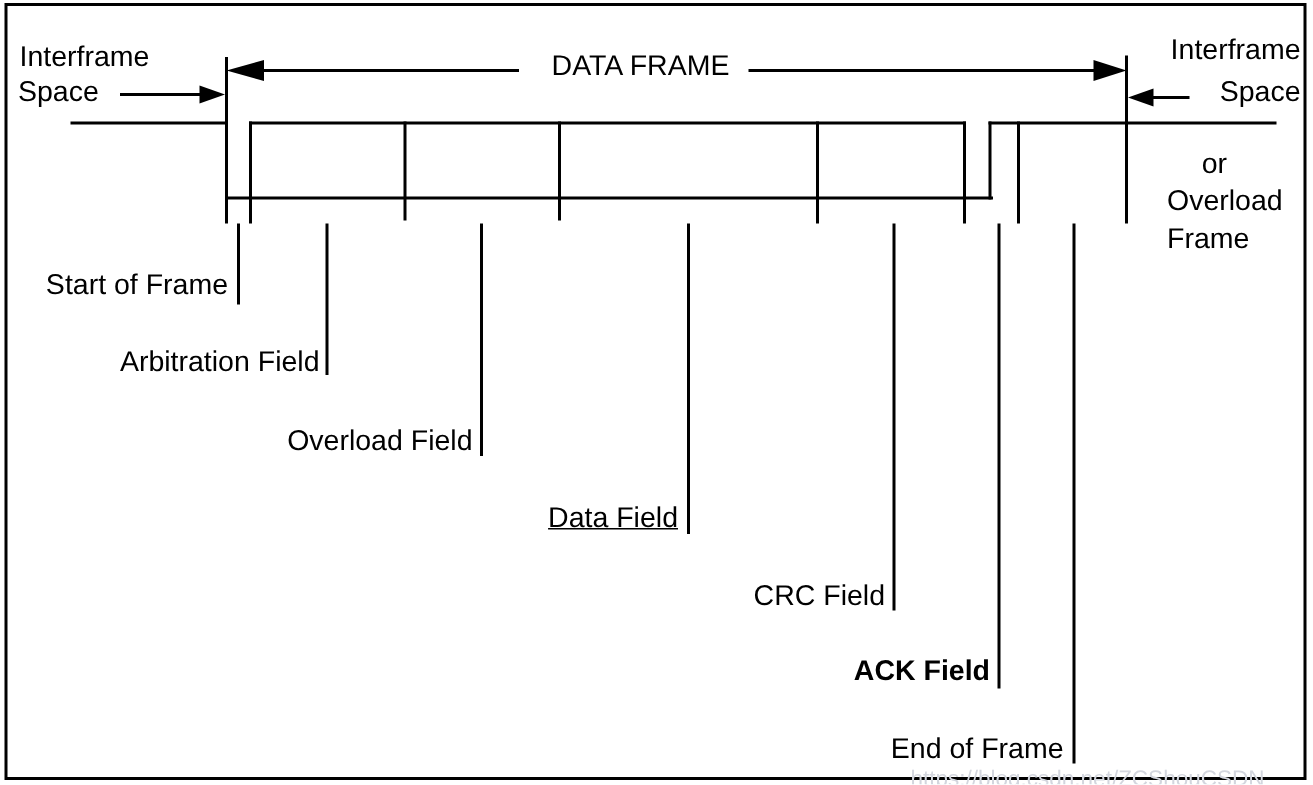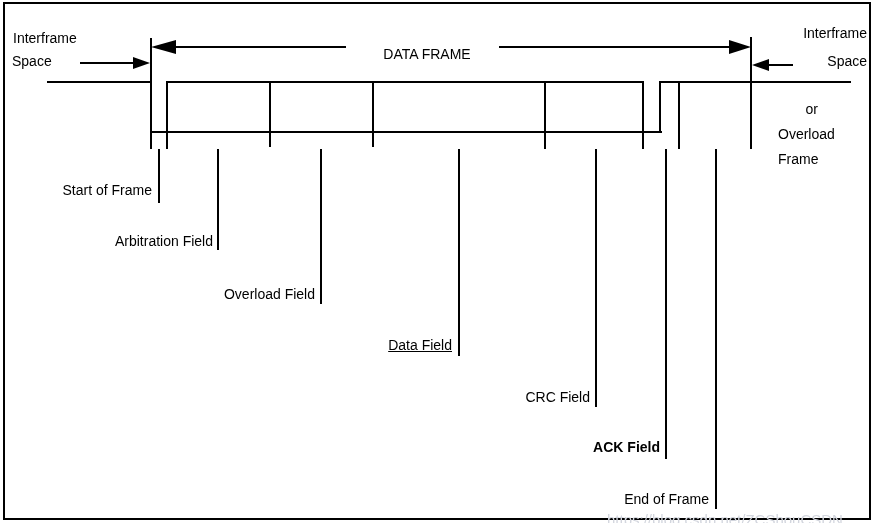--- a/index.html
+++ b/index.html
@@ -3,34 +3,34 @@
 <meta charset="utf-8">
 <style>
   html,body{margin:0;padding:0;background:#fff;}
   .stage{
     position:relative;width:875px;height:523px;background:#ffffff;overflow:hidden;
     font-family:"Liberation Sans","DejaVu Sans",sans-serif;color:#000;
   }
   .border-rect{position:absolute;left:3px;top:2px;width:864px;height:514px;border:2px solid #000;}
   .ln{position:absolute;background:#000;}
   .tri{position:absolute;width:0;height:0;}
-  .txt{position:absolute;font-size:14px;line-height:19px;white-space:nowrap;}
+  .txt{position:absolute;font-size:19px;line-height:19px;white-space:nowrap;}
   .txt-c{text-align:center;}
   .wm{position:absolute;font-size:15px;line-height:16px;white-space:nowrap;}
 </style>
 </head>
 <body>
 
 <div class="stage">
 
   <div class="border-rect"></div>
 
   <div class="tri" style="left:151px;top:40px;border-right:25px solid #000;border-top:7px solid transparent;border-bottom:7px solid transparent;"></div>
   <div class="ln" style="left:176px;top:46px;width:170px;height:2px;"></div>
-  <div class="txt txt-c" style="left:352px;top:35px;width:150px;margin-top:10px;">DATA FRAME</div>
+  <div class="txt txt-c" style="left:352px;top:35px;width:150px;">DATA FRAME</div>
   <div class="ln" style="left:499px;top:46px;width:232px;height:2px;"></div>
   <div class="tri" style="left:729px;top:40px;border-left:22px solid #000;border-top:7px solid transparent;border-bottom:7px solid transparent;"></div>
 
   <div class="txt" style="left:13px;top:29px;">Interframe</div>
   <div class="txt" style="left:12px;top:52px;">Space</div>
   <div class="ln" style="left:80px;top:62px;width:55px;height:2px;"></div>
   <div class="tri" style="left:133px;top:57px;border-left:17px solid #000;border-top:6px solid transparent;border-bottom:6px solid transparent;"></div>
 
   <div class="txt" style="right:8px;top:24px;">Interframe</div>
   <div class="txt" style="right:8px;top:52px;">Space</div>

